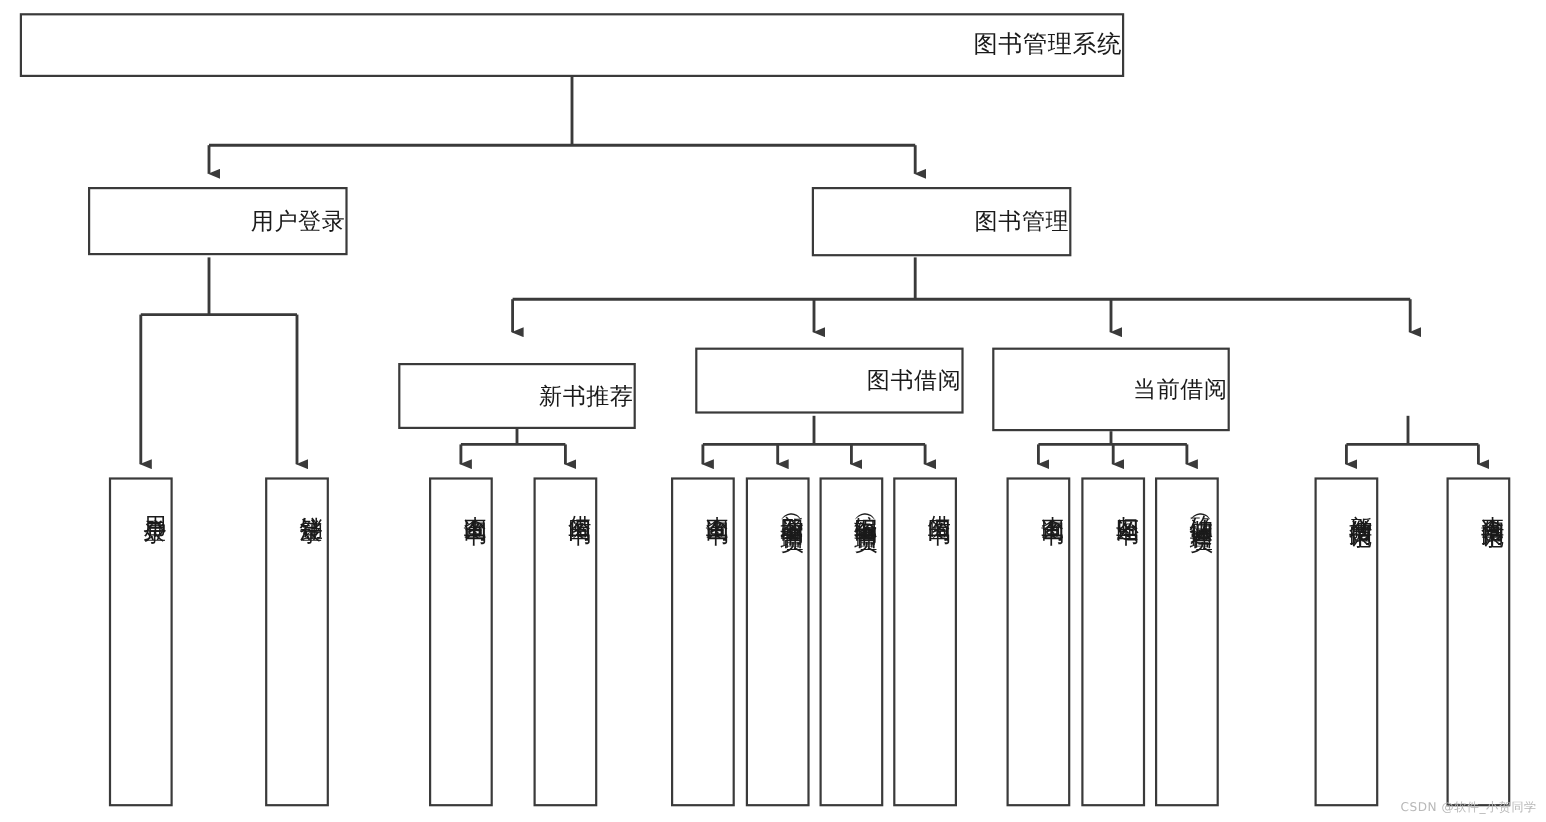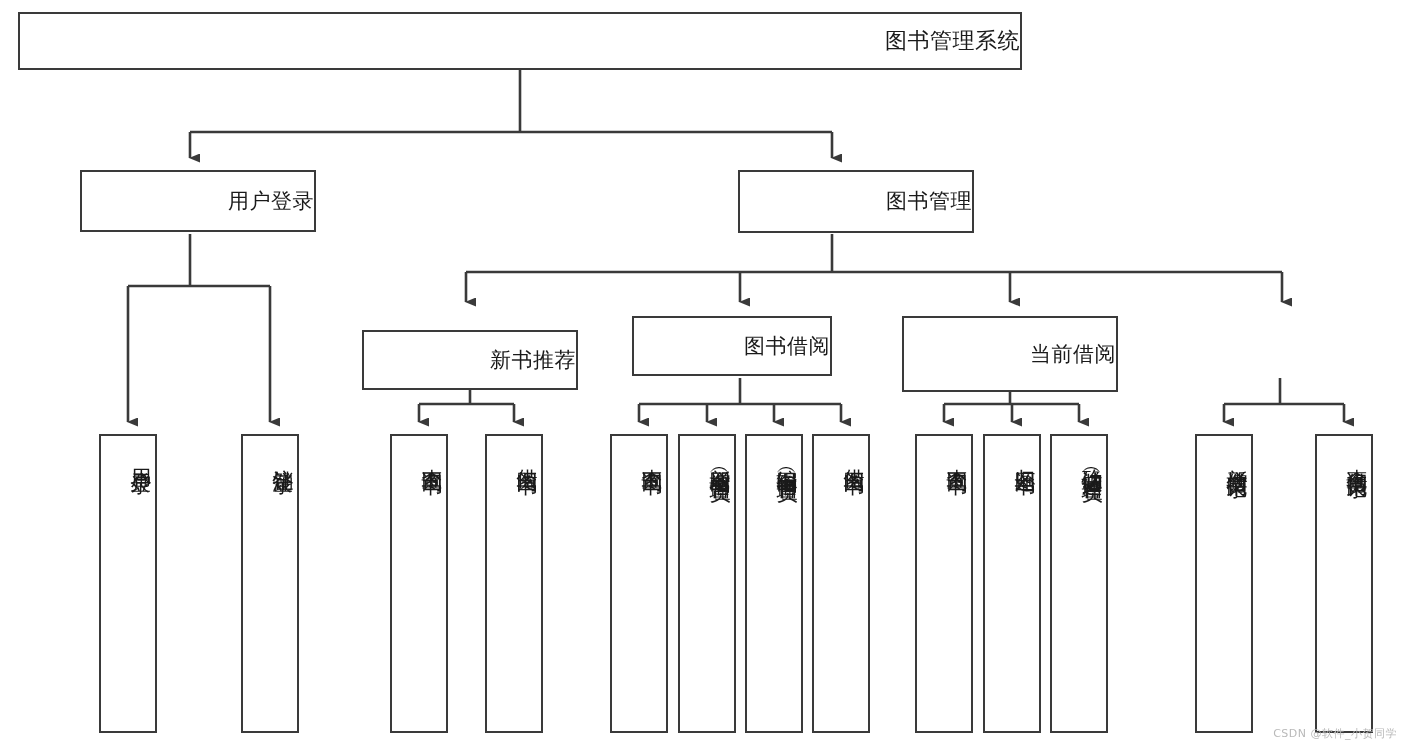--- a/index.html
+++ b/index.html
@@ -126,21 +126,21 @@
   <div class="node" style="left:80px; top:170px; width:236px; height:62px;">
     <span class="label">用户登录</span>
   </div>
   <div class="node" style="left:710px; top:170px; width:236px; height:63px;margin-left:28px;">
     <span class="label">图书管理</span>
   </div>
 
   <div class="node" style="left:362px; top:330px; width:216px; height:60px;">
     <span class="label">新书推荐</span>
   </div>
-  <div class="node" style="left:632px; top:316px; width:200px; height:60px;">
+  <div class="node" style="left:632px; top:316px; width:244px; height:60px;">
     <span class="label">图书借阅</span>
   </div>
   <div class="node" style="left:902px; top:316px; width:216px; height:76px;">
     <span class="label">当前借阅</span>
   </div>
 
   <div class="node vertical" style="left:99px; top:434px; width:58px; height:299px;">
     <span class="label">用户登录</span>
   </div>
   <div class="node vertical" style="left:241px; top:434px; width:58px; height:299px;">

